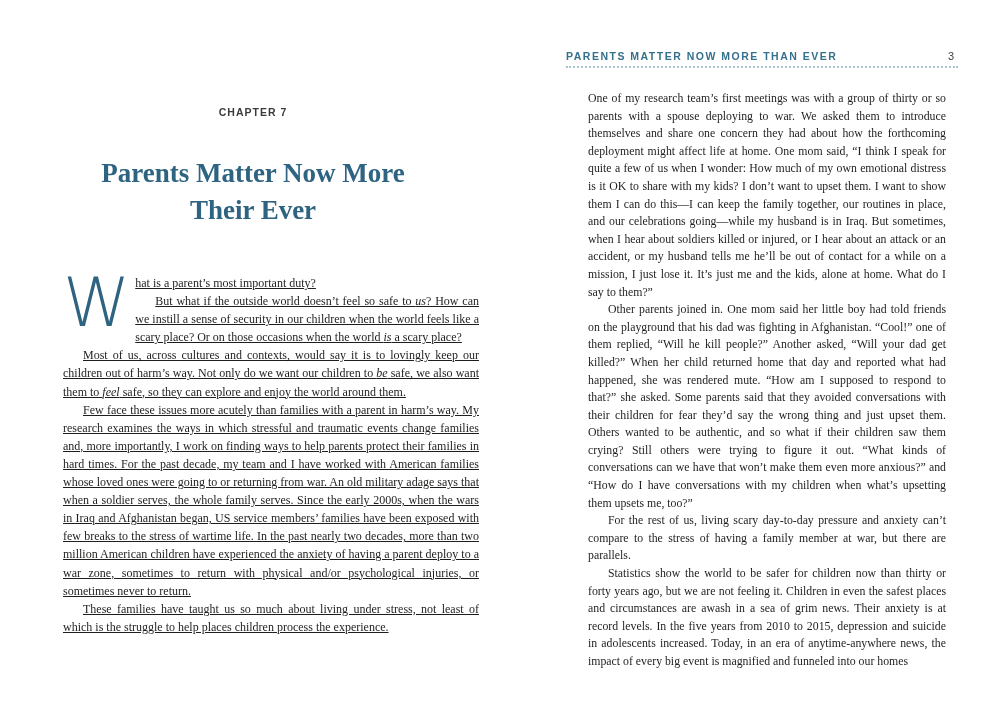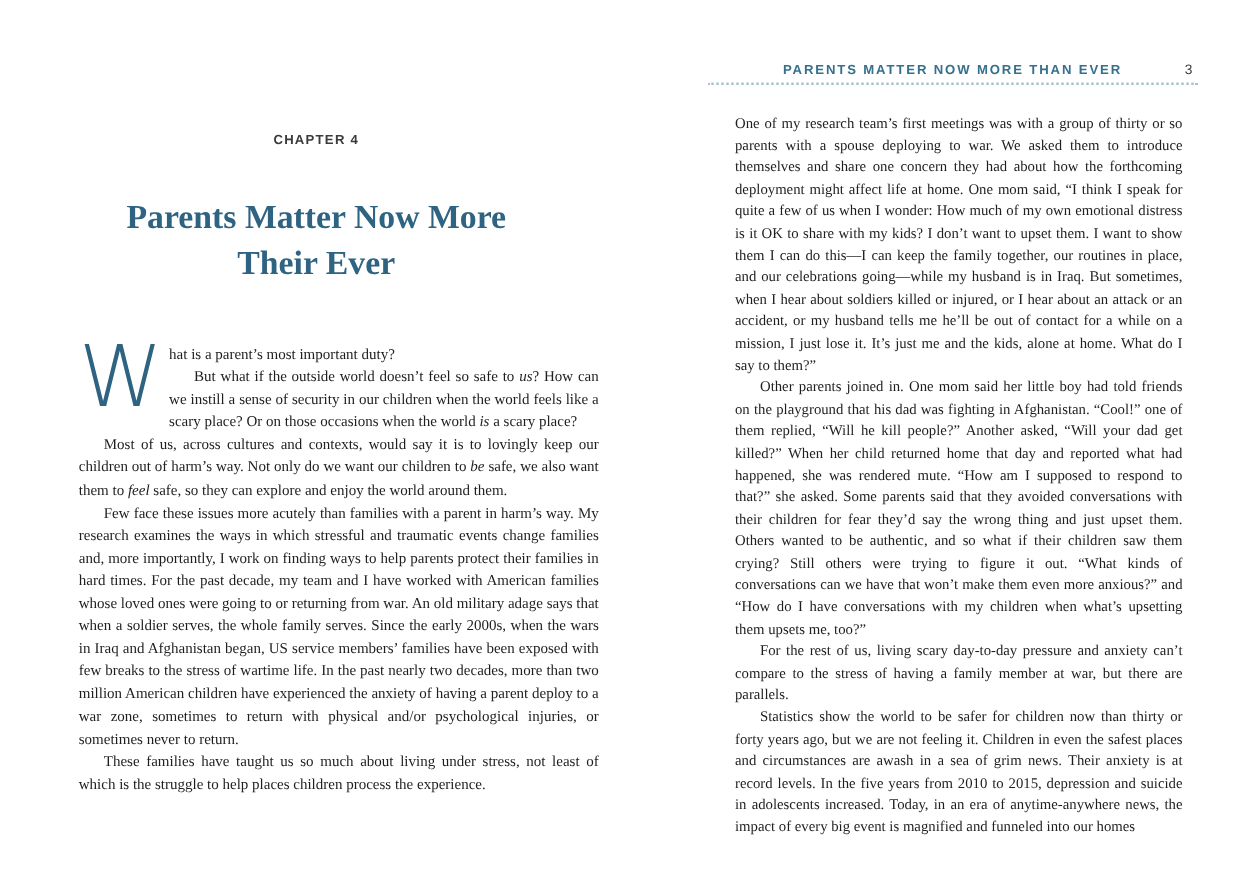--- a/index.html
+++ b/index.html
@@ -40,21 +40,21 @@
   }
   .chapter-title span { display: block; }
   .body-text {
     margin-top: 45px;
     width: 100%;
     font-size: 12px;
     line-height: 18.1px;
     color: #1f1e1d;
     text-align: justify;
   }
-  .body-text p { text-indent: 20px; }
+  .body-text p { text-indent: 20px; text-decoration: underline; }
   .body-text p.no-indent { text-indent: 0; }
   .dropcap {
     float: left;
     font-family: "DejaVu Sans", "Liberation Sans", sans-serif;
     font-weight: 200;
     font-size: 68px;
     line-height: 52px;
     height: 54px;
     color: #2e6381;
     margin: 3px 7px 0 0;
@@ -65,21 +65,20 @@
   
   .page-right {
     position: absolute;
     left: 566px; top: 0;
     width: 392px; height: 708px;
   }
   .running-header {
     position: absolute;
     top: 50px; left: 0;
     width: 100%;
-    text-align: center;
     font-family: "Liberation Sans", "DejaVu Sans", sans-serif;
     font-size: 10.5px;
     font-weight: 700;
     letter-spacing: 1.5px;
     color: #35708c;
   }
   .page-number {
     position: absolute;
     top: 50px; right: 4px;
     font-family: "Liberation Sans", "DejaVu Sans", sans-serif;
@@ -105,21 +104,21 @@
   }
   .right-body p { text-indent: 20px; }
   .right-body p.no-indent { text-indent: 0; }
 </style>
 </head>
 <body>
 
 <div class="spread">
 
   <div class="page-left">
-    <div class="chapter-label">CHAPTER 4</div>
+    <div class="chapter-label">CHAPTER 7</div>
 
     <h1 class="chapter-title">
       <span>Parents Matter Now More</span>
       <span>Their Ever</span>
     </h1>
 
     <div class="body-text">
       <span class="dropcap">W</span>
       <p class="no-indent">hat is a parent’s most important duty?</p>
       <p>But what if the outside world doesn’t feel so safe to <em>us</em>? How can we instill a sense of security in our children when the world feels like a scary place? Or on those occasions when the world <em>is</em> a scary place?</p>

